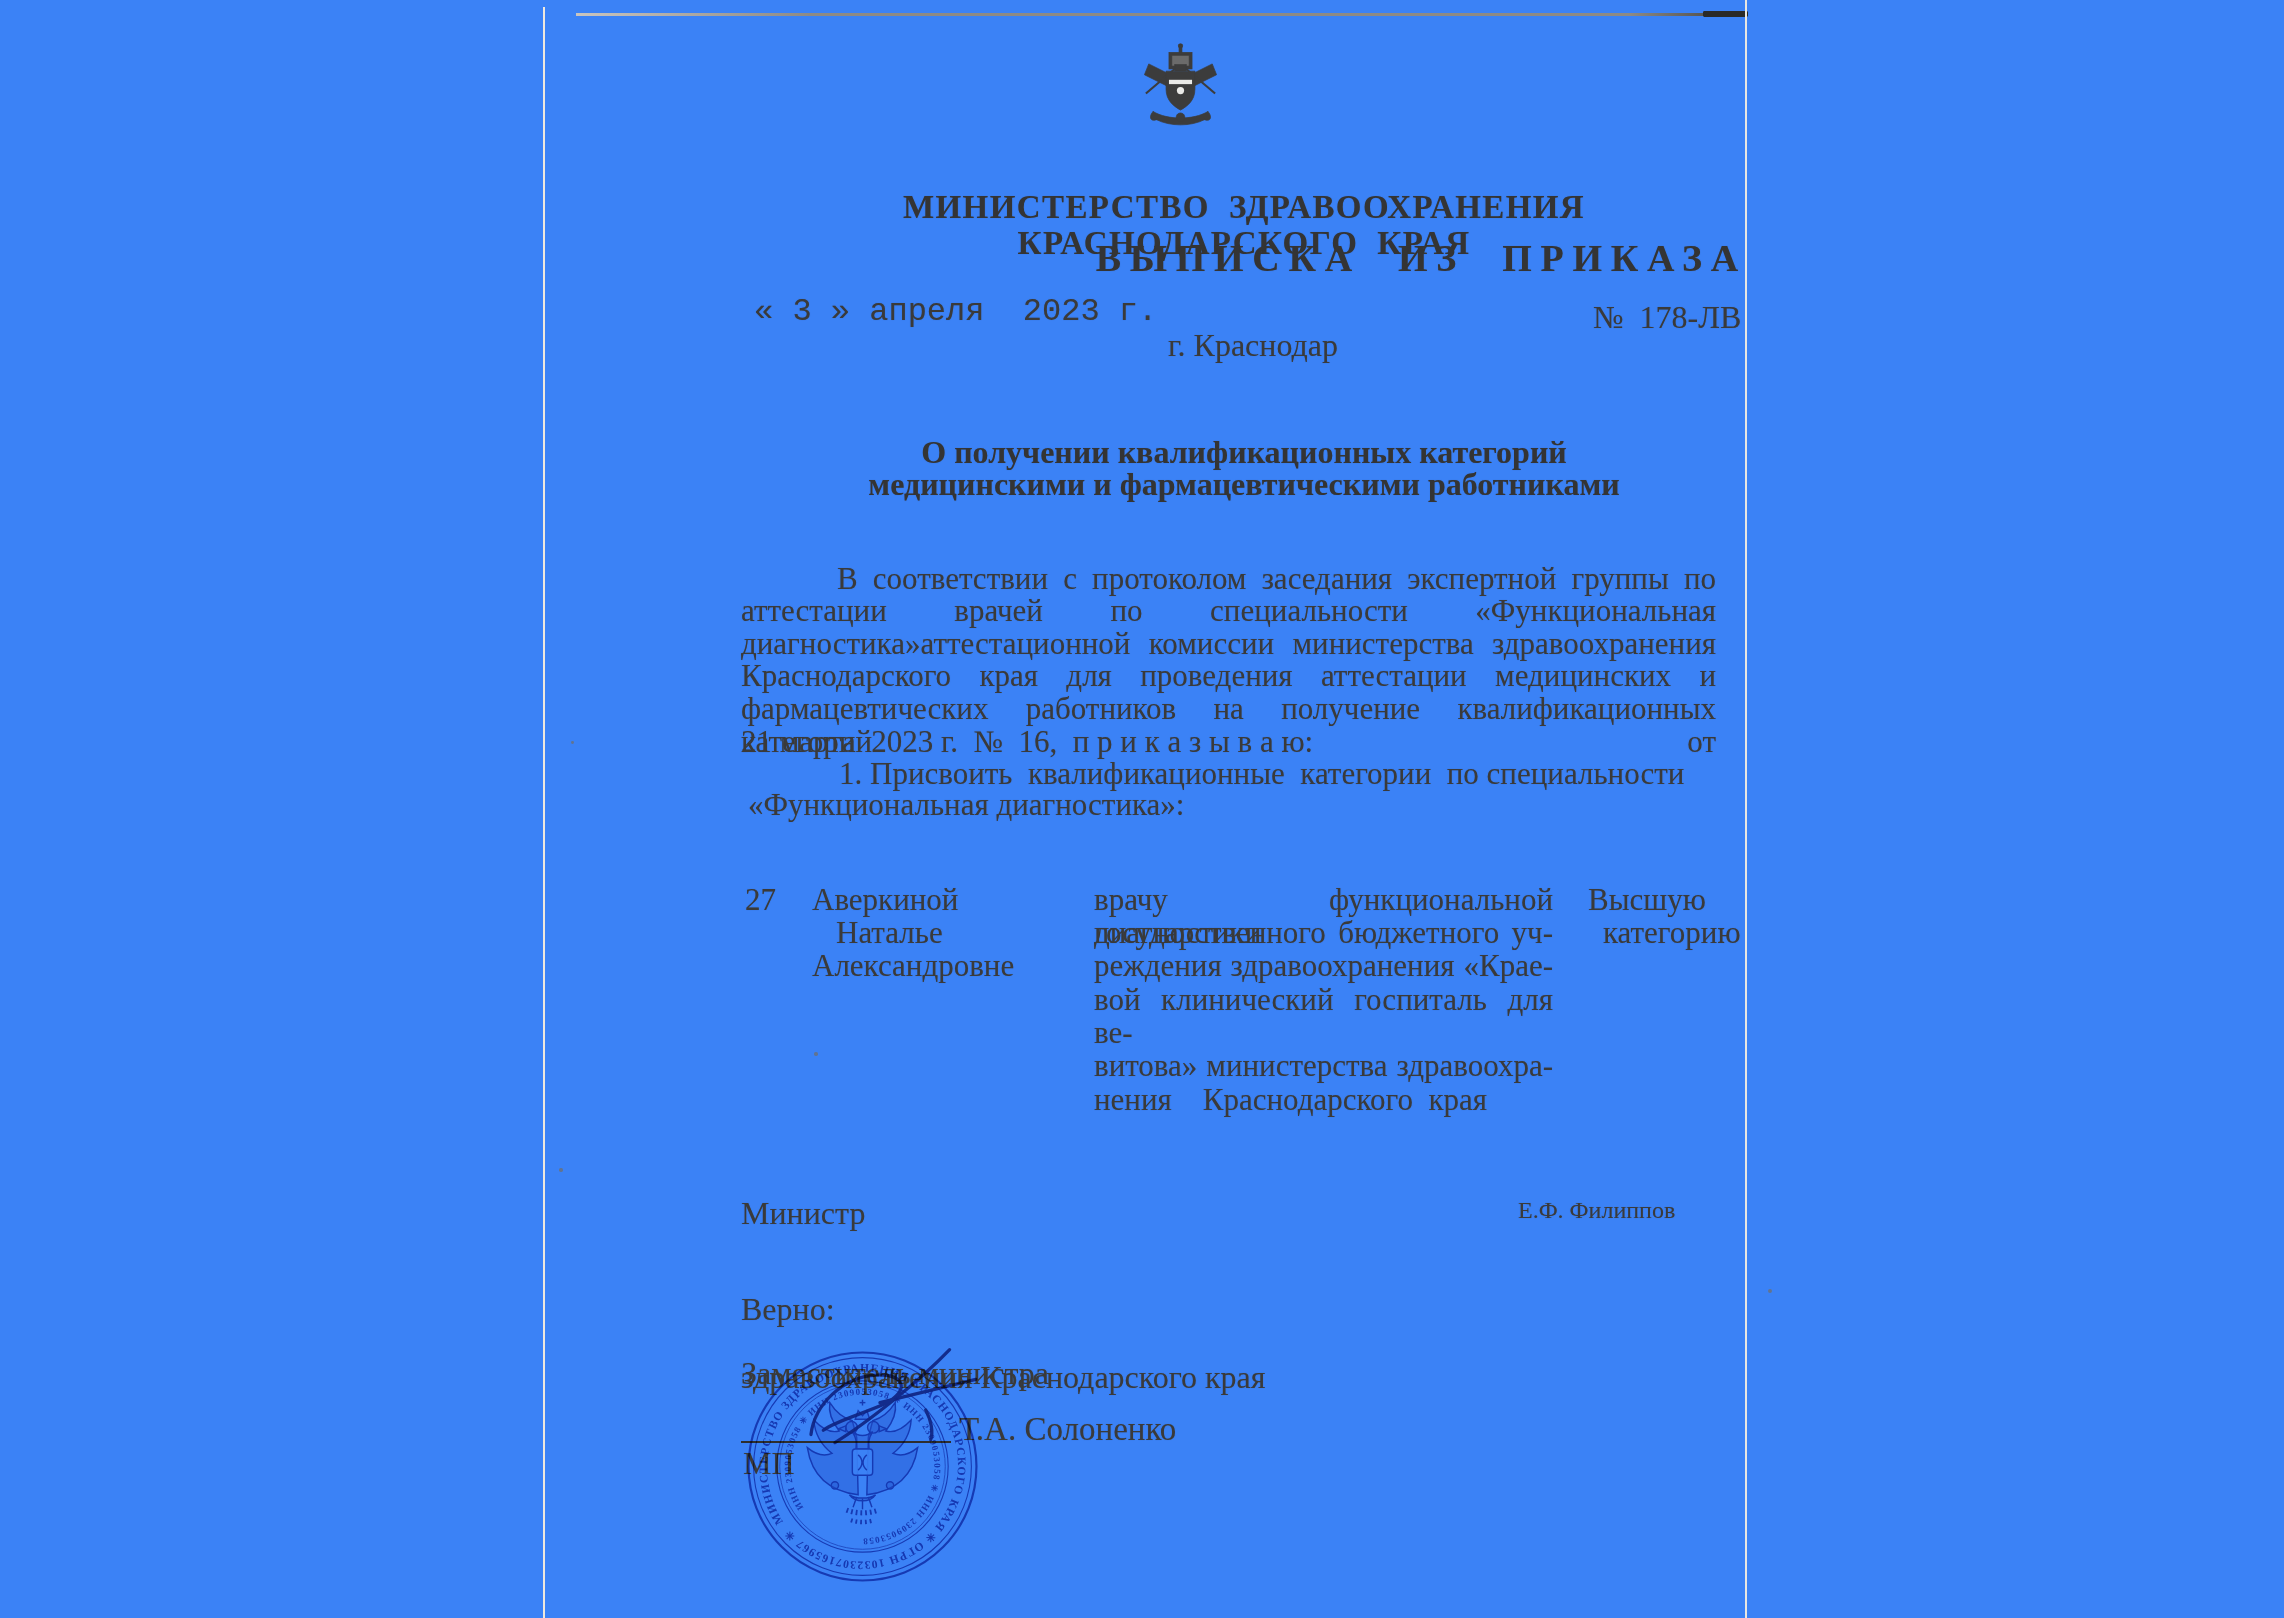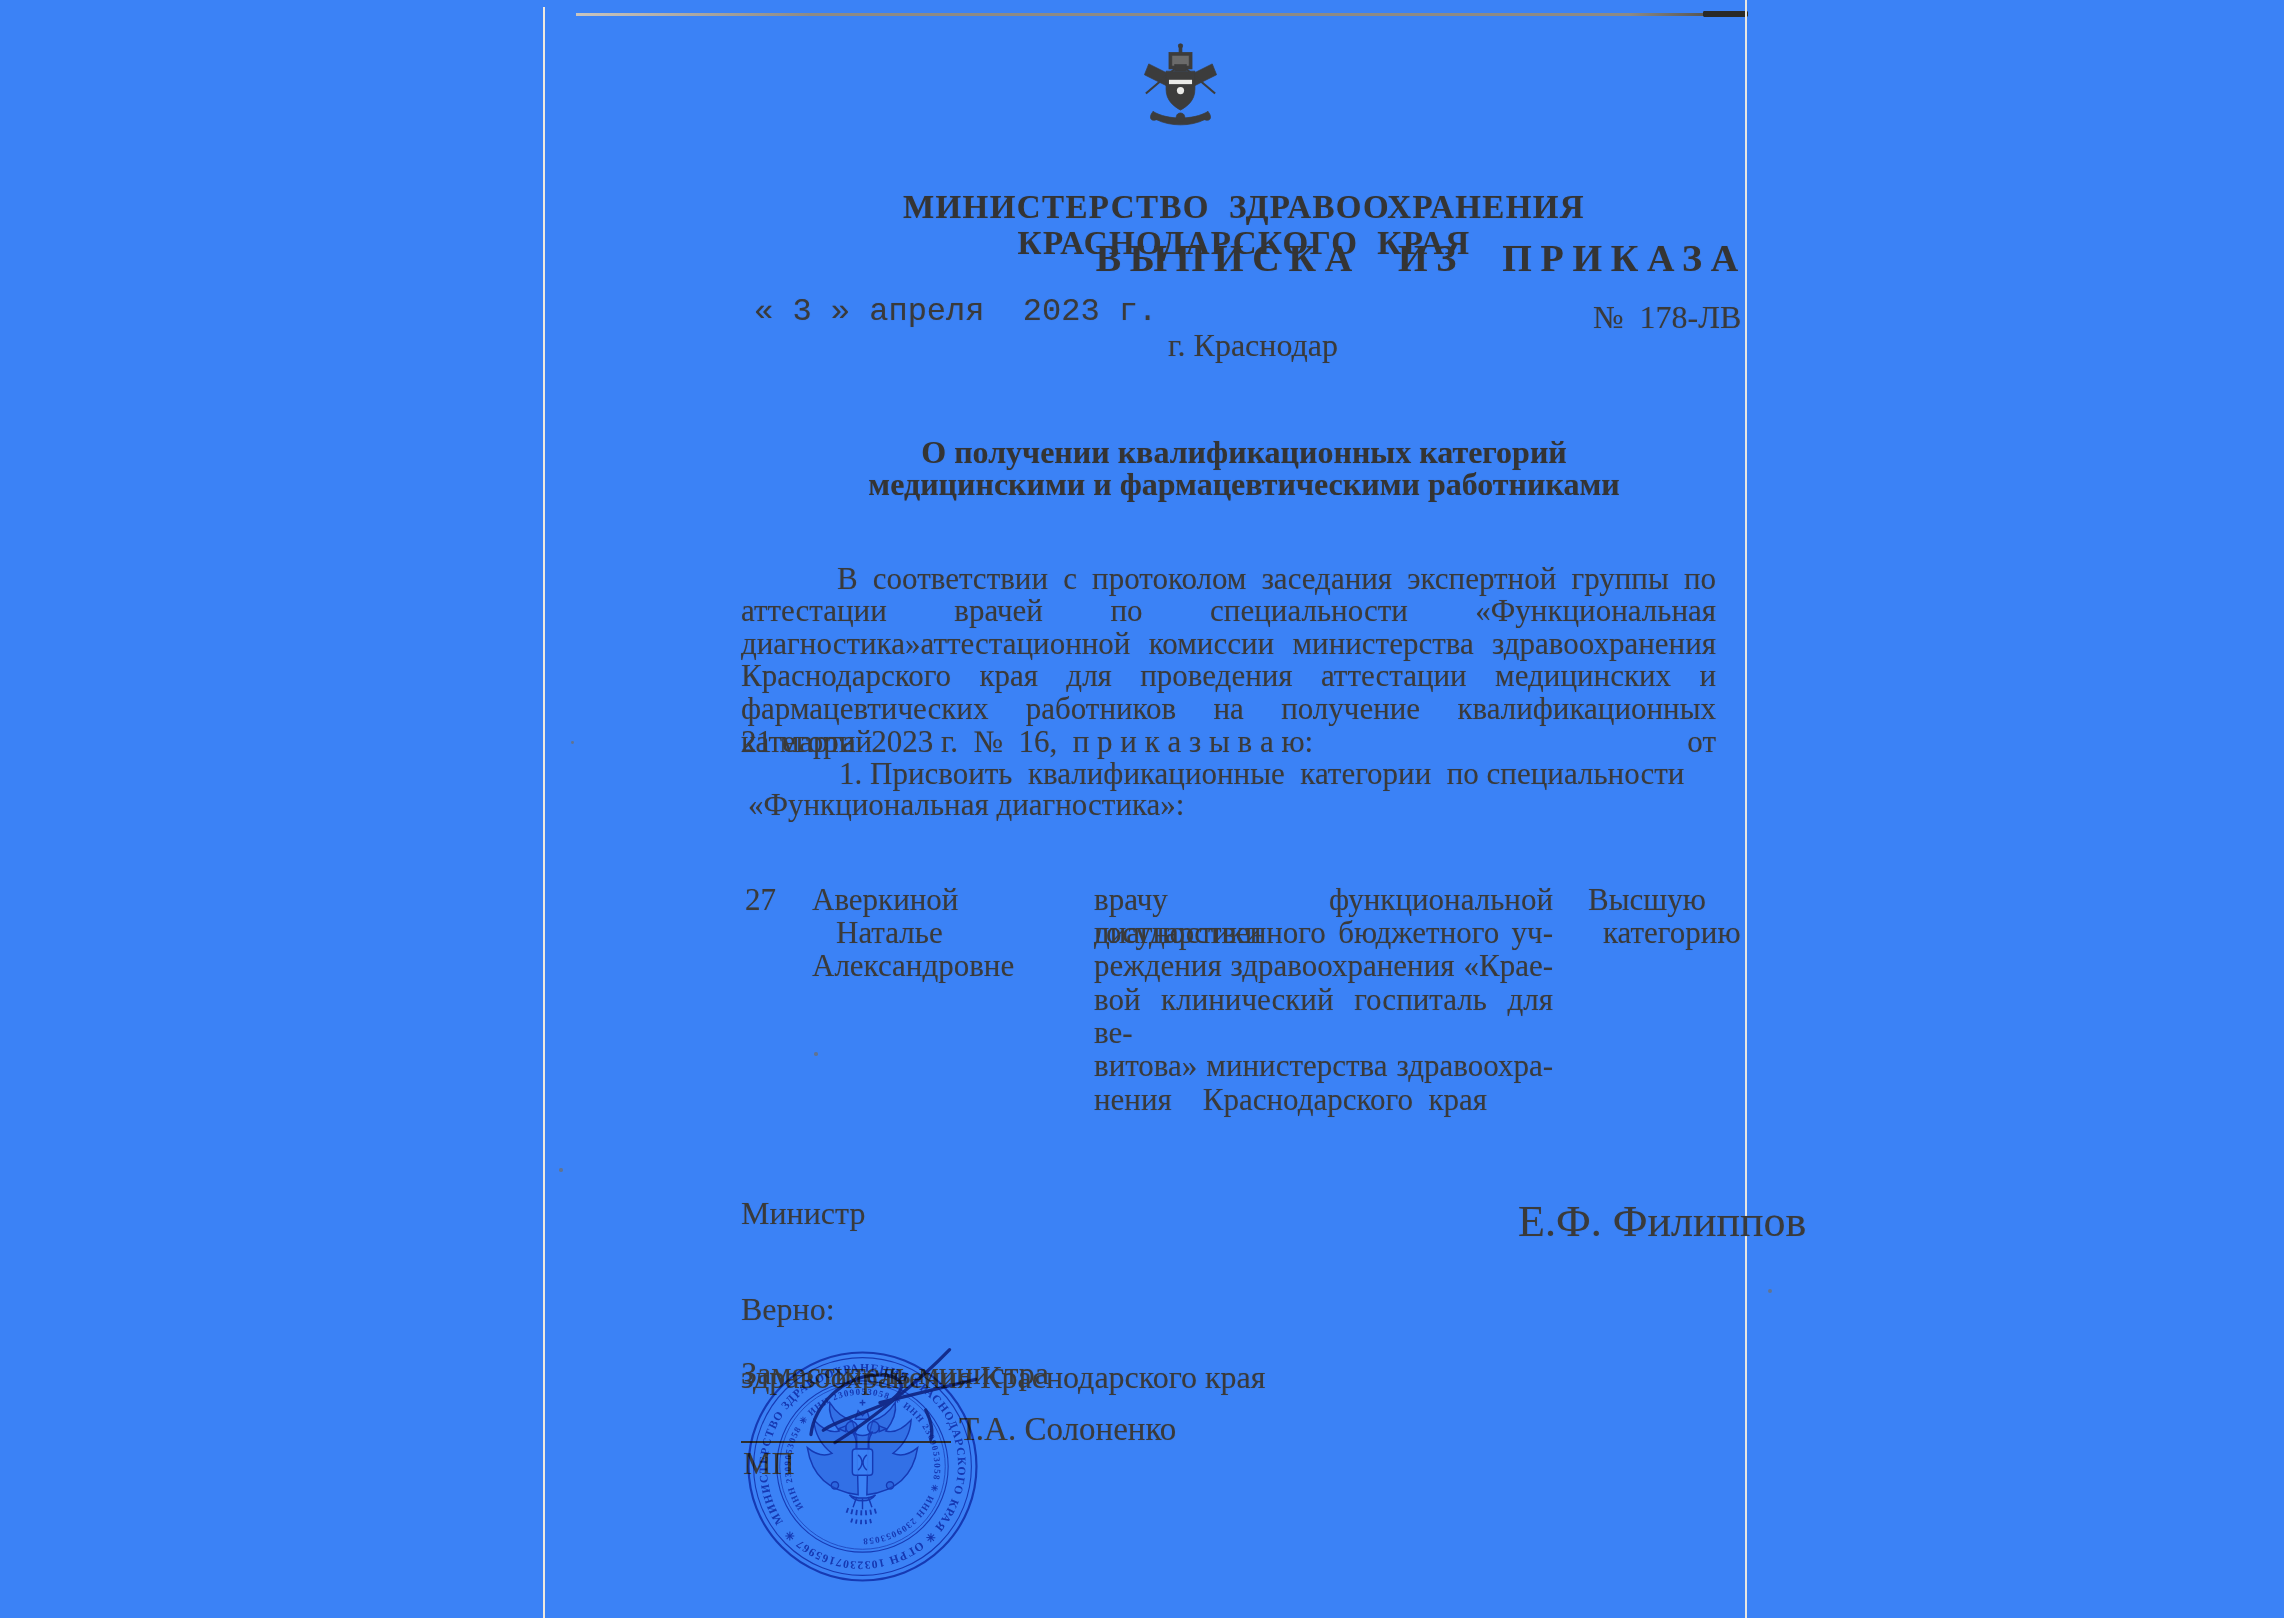--- a/index.html
+++ b/index.html
@@ -86,21 +86,21 @@
   <div class="l just" style="left:1094px; top:916px; width:459px;">государственного бюджетного уч-</div>
   <div class="l just" style="left:1094px; top:949px; width:459px;">реждения здравоохранения «Крае-</div>
   <div class="l just" style="left:1094px; top:983px; width:459px;">вой клинический госпиталь для ве-</div>
   <div class="l just" style="left:1094px; top:1049px; width:459px;">витова» министерства здравоохра-</div>
   <div class="l pre" style="left:1094px; top:1083px;">нения    Краснодарского  края</div>
 
   <div class="l" style="left:1588px; top:883px;">Высшую</div>
   <div class="l" style="left:1567px; top:916px;margin-left:36px;">категорию</div>
 
   <div class="l" style="left:741px; top:1196px; font-size:32px;">Министр</div>
-  <div class="l" style="left:1518px; top:1198px; font-size:44px;">Е.Ф. Филиппов</div>
+  <div class="l" style="left:1518px; top:1198px; font-size:24px;">Е.Ф. Филиппов</div>
 
   <div class="l" style="left:741px; top:1292px; font-size:32px;">Верно:</div>
   <div class="l" style="left:741px; top:1356px; font-size:32px;">Заместитель министра</div>
   <div class="l" style="left:741px; top:1360px; font-size:32px;">здравоохранения Краснодарского края</div>
 
   <div class="sigline" style="left:741px; top:1441px; width:210px; height:2.2px;"></div>
 
   <div class="l" style="left:959px; top:1412px; font-size:33px;">Т.А. Солоненко</div>
   <div class="l" style="left:743px; top:1446px; font-size:32px;">МП</div>
 

